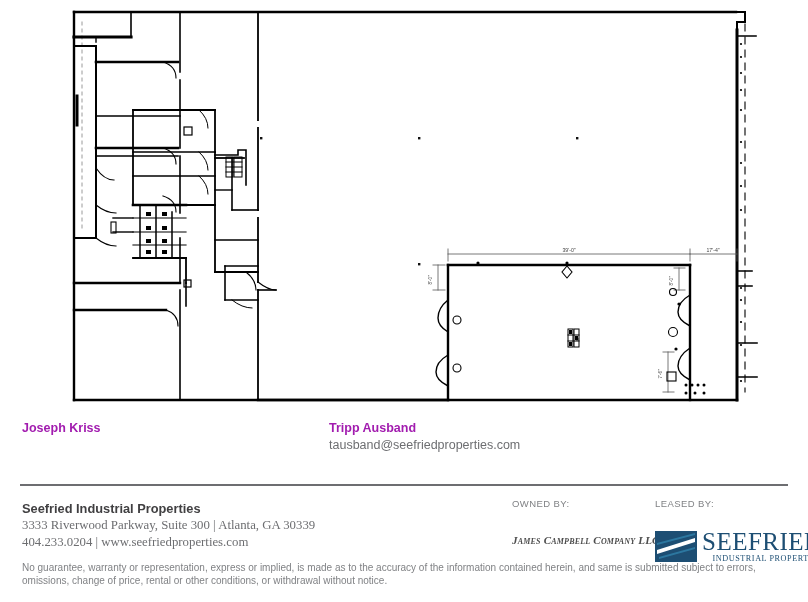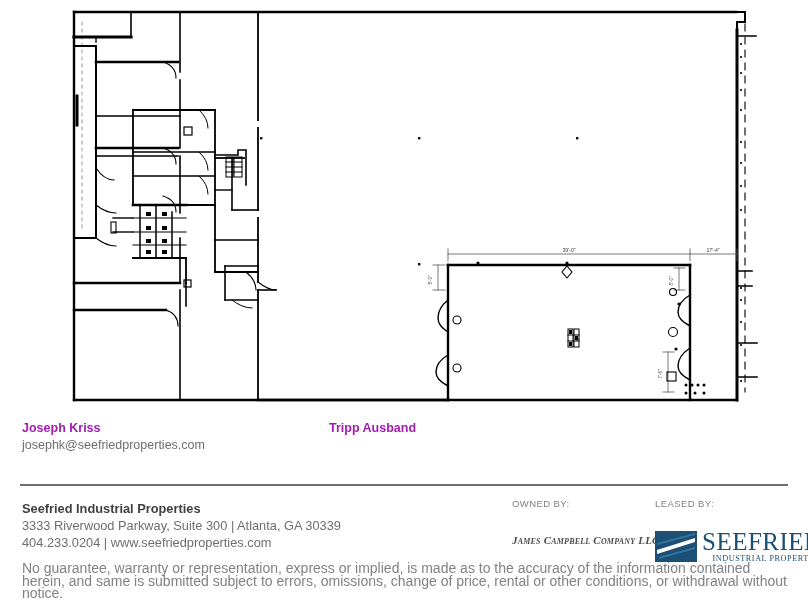--- a/index.html
+++ b/index.html
@@ -81,21 +81,21 @@
     font-size: 12.8px;
     line-height: 17px;
     color: #6d6e71;
   }
   #company-name {
     display: block;
     font-weight: bold;
     color: #414042;
     font-size: 12.8px;
   }
-  .company-line { display: block; }
+  .company-line { display: block; font-family: Liberation Serif, serif; }
 
   
   .logo-block {
     position: absolute;
     top: 4px;
   }
   #owned-block { left: 512px; }
   #leased-block { left: 655px; }
   .logo-caption {
     font-size: 9.5px;
@@ -146,21 +146,21 @@
     line-height: 1.2;
     text-align: right;
   }
 
   
   #disclaimer {
     position: absolute;
     left: 22px;
     top: 562px;
     width: 766px;
-    font-size: 14px;
+    font-size: 10px;
     line-height: 12.5px;
     color: #808285;
   }
 </style>
 </head>
 <body>
 
 <div id="floorplan-area">
   <svg id="floorplan-svg" viewBox="0 0 808 410" xmlns="http://www.w3.org/2000/svg">
     <rect x="0" y="0" width="808" height="410" fill="#ffffff"></rect>
@@ -377,24 +377,24 @@
       <text x="432" y="280" transform="rotate(-90 432 280)">8'-0"</text>
       <text x="673" y="281" transform="rotate(-90 673 281)">8'-0"</text>
       <text x="662" y="374" transform="rotate(-90 662 374)">7'-6"</text>
     </g>
   </svg>
 </div>
 
 <div id="contacts">
   <div class="contact c0">
     <span class="contact-name">Joseph Kriss</span>
-    <span class="contact-line">josephk@seefriedproperties.com</span>
   </div>
   <div class="contact c1">
     <span class="contact-name">Tripp Ausband</span>
+    <span class="contact-line">tausband@seefriedproperties.com</span>
   </div>
 </div>
 
 <div id="footer-divider"></div>
 
 <div id="footer">
 
   <div id="company-block">
     <span id="company-name">Seefried Industrial Properties</span>
     <span class="company-line">3333 Riverwood Parkway, Suite 300 | Atlanta, GA 30339</span>

